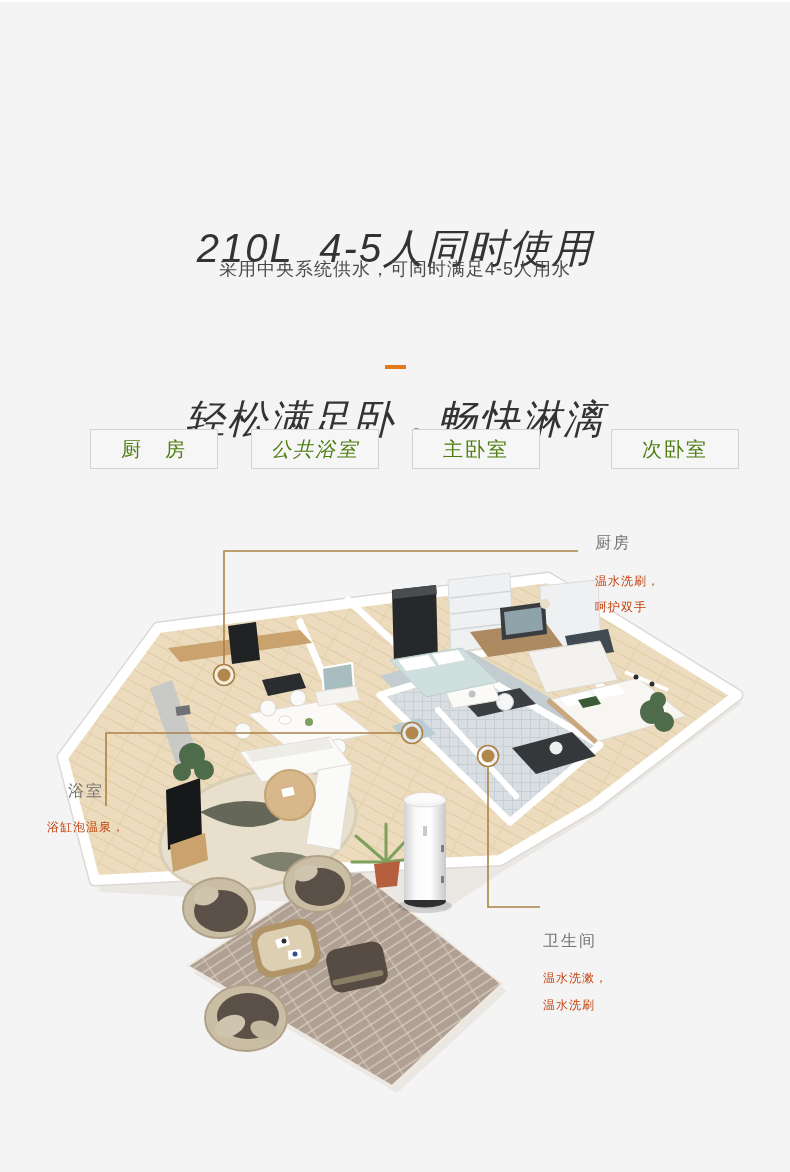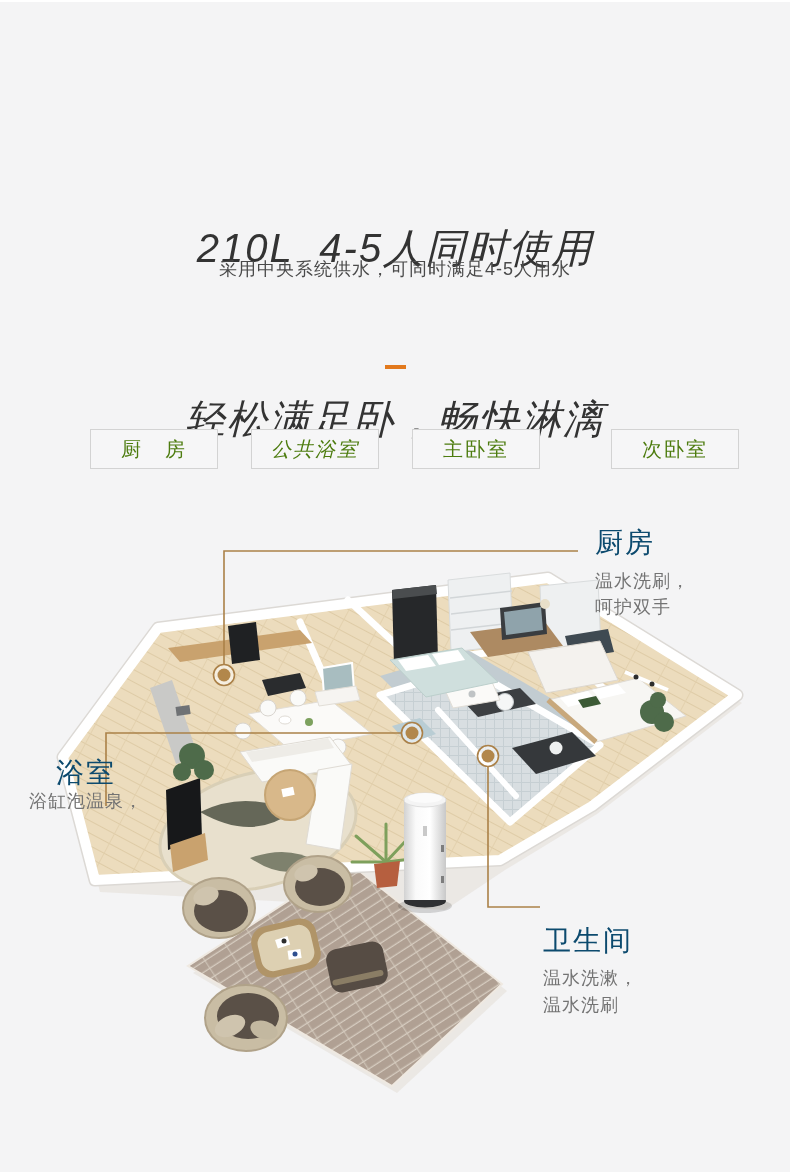--- a/index.html
+++ b/index.html
@@ -29,26 +29,26 @@
   }
   .tab{
     position:absolute;top:429px;width:128px;height:40px;
     box-sizing:border-box;border:1px solid #d3d3d3;background:#f6f6f7;
     color:#4d7c0f;font-size:20px;line-height:38px;text-align:center;
     letter-spacing:2px;white-space:pre;
   }
   .tab1{left:90px;} .tab2{left:251px;font-style:italic;} .tab3{left:412px;} .tab4{left:573px;margin-left:38px;}
   .plan{position:absolute;left:0;top:0;width:790px;height:1172px;}
   .callout{position:absolute;}
-  .callout .c-title{font-size:28px;color:#0c4a6e;letter-spacing:2px;line-height:30px;}
-  .callout .c-desc{font-size:18px;color:#737373;letter-spacing:1px;line-height:26px;}
+  .callout .c-title{font-size:16px;color:#737373;letter-spacing:2px;line-height:30px;}
+  .callout .c-desc{font-size:12px;color:#c2410c;letter-spacing:1px;line-height:26px;}
   .co-kitchen{left:595px;top:528px;}
   .co-kitchen .c-desc{margin-top:10px;}
-  .co-bath{left:6px;top:758px;width:160px;text-align:center;}
-  .co-bath .c-desc{}
+  .co-bath{left:6px;top:776px;width:160px;text-align:center;}
+  .co-bath .c-desc{margin-top:8px;}
   .co-toilet{left:543px;top:890px;margin-top:36px;}
   .co-toilet .c-desc{margin-top:9px;line-height:27px;font-family:Liberation Serif, serif;}
 </style>
 </head>
 <body>
 
 <div class="page">
   <div class="topline"></div>
 
   <div class="title">

